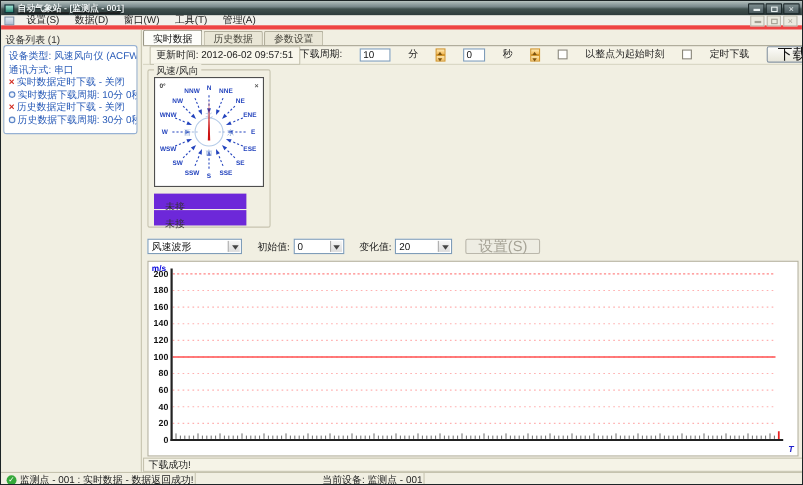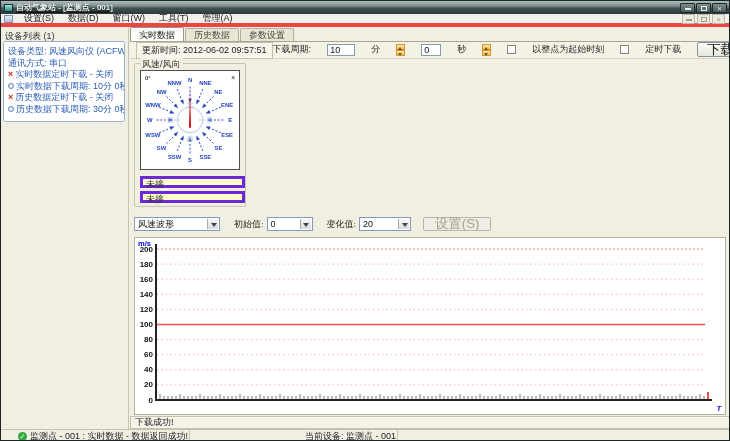--- a/index.html
+++ b/index.html
@@ -65,42 +65,42 @@
   .cb-label{color:#222;}
   .dl-btn{height:15px;line-height:13px;padding:0 9px;border:1px solid #8795a3;border-radius:2px;color:#111;
     background:linear-gradient(#fcfcfa,#e7e6da);}
 
   .content{position:absolute;left:0;top:32px;width:100%;height:357px;}
 
   
   .compass-group{position:absolute;left:4px;top:4px;width:112px;height:144px;border:1px solid #c7c4b0;border-radius:2px;}
   .group-label{position:absolute;left:5px;top:-6px;padding:0 2px;background:#f1efe2;color:#333;}
   .compass-box{position:absolute;left:5px;top:6px;width:100px;height:100px;background:#fff;border:1px solid #4e4e4e;}
-  .yellow-field{position:absolute;left:5px;width:105px;height:12px;line-height:10px;padding:0 3px;
-    background:#ffffca;border:3px solid #6d28d9;color:#333;}
+  .yellow-field{position:absolute;left:5px;width:84px;height:12px;line-height:10px;padding:0 3px;
+    background:#ffffca;border:7px solid #6d28d9;color:#333;}
   .yf1{top:112px;} .yf2{top:127px;}
 
   
   .chart-controls{position:absolute;left:0;top:156px;width:100%;height:18px;display:flex;align-items:center;padding-left:4px;}
   .select{position:relative;height:14px;line-height:12px;border:1px solid #7f9db9;background:#fff;color:#111;
     padding:0 14px 0 3px;white-space:nowrap;}
   .select .arrowbox{position:absolute;right:1px;top:1px;bottom:1px;width:11px;background:linear-gradient(#f6f6f6,#dcdcdc);border-left:1px solid #aaa;}
   .select .arrowbox::after{content:"";position:absolute;left:2.5px;top:4px;border-left:3px solid transparent;border-right:3px solid transparent;border-top:4px solid #444;}
   .ctl-label{margin:0 3px 0 14px;color:#222;font-family:Liberation Serif, serif;}
   .set-btn{height:14px;line-height:12px;padding:0 11px;margin-left:12px;border:1px solid #bab7ab;border-radius:2px;
     background:#eeede3;color:#a6a396;}
 
   
   .chart-wrap{position:absolute;left:4px;top:178px;width:592px;height:178px;background:#fff;border:1px solid #b3b09c;}
 
   
   .footer-strip{position:absolute;left:0;top:389px;width:100%;height:13px;background:#f5f3e7;
     border:1px solid #c5c2ae;line-height:11px;padding-left:4px;color:#1a1a1a;}
   .statusbar{position:absolute;left:0;top:428px;width:100%;height:13px;background:#f1efe2;border-top:1px solid #c5c2ae;
-    display:flex;align-items:center;padding-left:12px;}
+    display:flex;align-items:center;}
   .sb-sec{height:100%;display:flex;align-items:center;border-right:1px solid #c8c5b1;padding:0 5px;white-space:nowrap;}
   .sb-sec.s1{width:177px;} .sb-sec.s2{width:110px;margin-top:20px;} .sb-sec.s3{width:98px;}
   .ok-icon{width:9px;height:9px;border-radius:50%;background:#35a83a;color:#fff;font-size:7px;line-height:9px;
     text-align:center;margin-right:3px;flex:0 0 auto;}
   svg text{font-family:"Liberation Sans",sans-serif;}
 </style>
 </head>
 <body>
 
 <div class="window">

